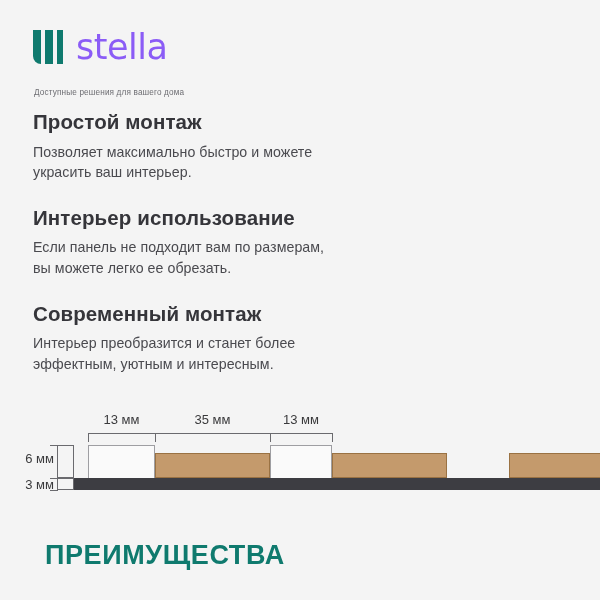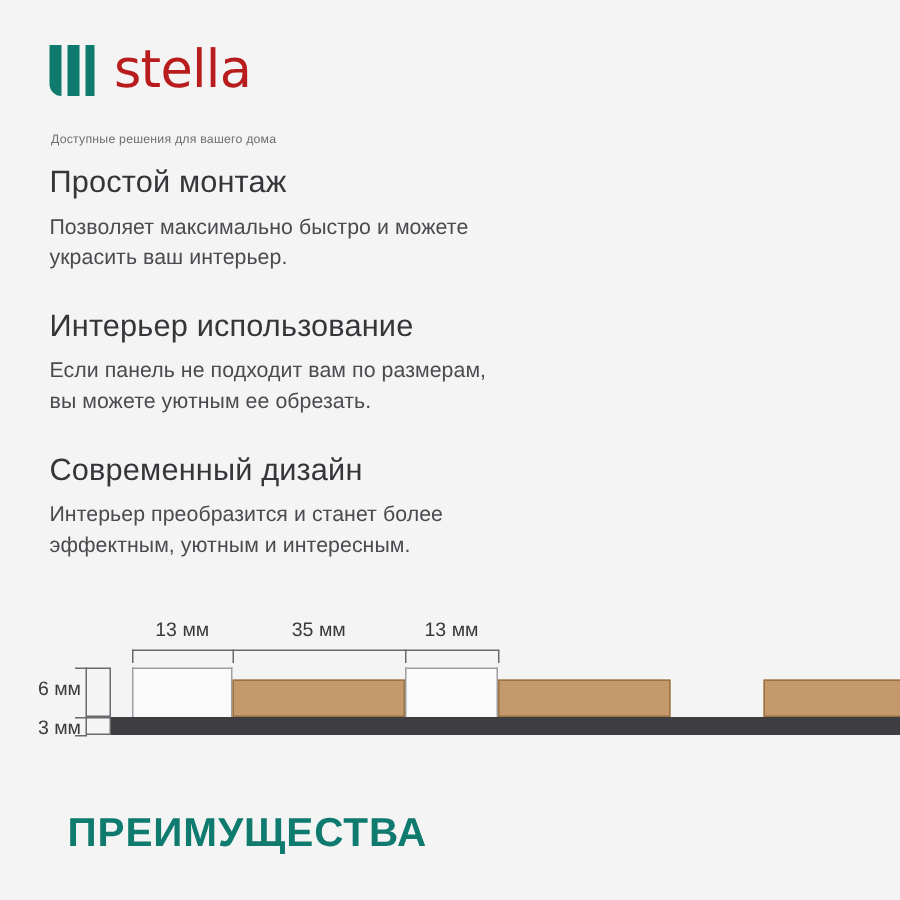--- a/index.html
+++ b/index.html
@@ -51,21 +51,21 @@
     left: 12px;
   }
   .logo-mark .bar.b3 {
     left: 24px;
     width: 6px;
   }
   .logo-word {
     font-size: 35px;
     font-weight: 400;
     letter-spacing: -0.5px;
-    color: #b91c1c;
+    color: #8b5cf6;
     line-height: 1;
     font-family: "DejaVu Sans", sans-serif;
   }
   .logo-tagline {
     margin-top: 22px;
     margin-left: 1px;
     font-size: 8.2px;
     color: #6d6d72;
     letter-spacing: 0.15px;
     white-space: nowrap;
@@ -76,21 +76,21 @@
     position: absolute;
     left: 33px;
     top: 109px;
     width: 420px;
   }
   .feature {
     margin-bottom: 22px;
   }
   .feature-title {
     font-size: 20.5px;
-    font-weight: 400;
+    font-weight: 700;
     color: #35353a;
     line-height: 1.25;
     margin: 0 0 7px 0;
     letter-spacing: 0.1px;
   }
   .feature-body {
     font-size: 14.2px;
     line-height: 1.45;
     color: #4a4a4f;
     margin: 0;
@@ -229,24 +229,24 @@
 
 <div class="features">
   <div class="feature">
     <h2 class="feature-title">Простой монтаж</h2>
     <p class="feature-body">Позволяет максимально быстро и можете
 украсить ваш интерьер.</p>
   </div>
   <div class="feature">
     <h2 class="feature-title">Интерьер использование</h2>
     <p class="feature-body">Если панель не подходит вам по размерам,
-вы можете уютным ее обрезать.</p>
+вы можете легко ее обрезать.</p>
   </div>
   <div class="feature">
-    <h2 class="feature-title">Современный дизайн</h2>
+    <h2 class="feature-title">Современный монтаж</h2>
     <p class="feature-body">Интерьер преобразится и станет более
 эффектным, уютным и интересным.</p>
   </div>
 </div>
 
 <div class="diagram">
 
   <div class="dim-top-labels">
     <span class="dim-label-h" id="dimh0" style="left: 88px; width: 67px;">13 мм</span>
     <span class="dim-label-h" id="dimh1" style="left: 155px; width: 115px;">35 мм</span>

